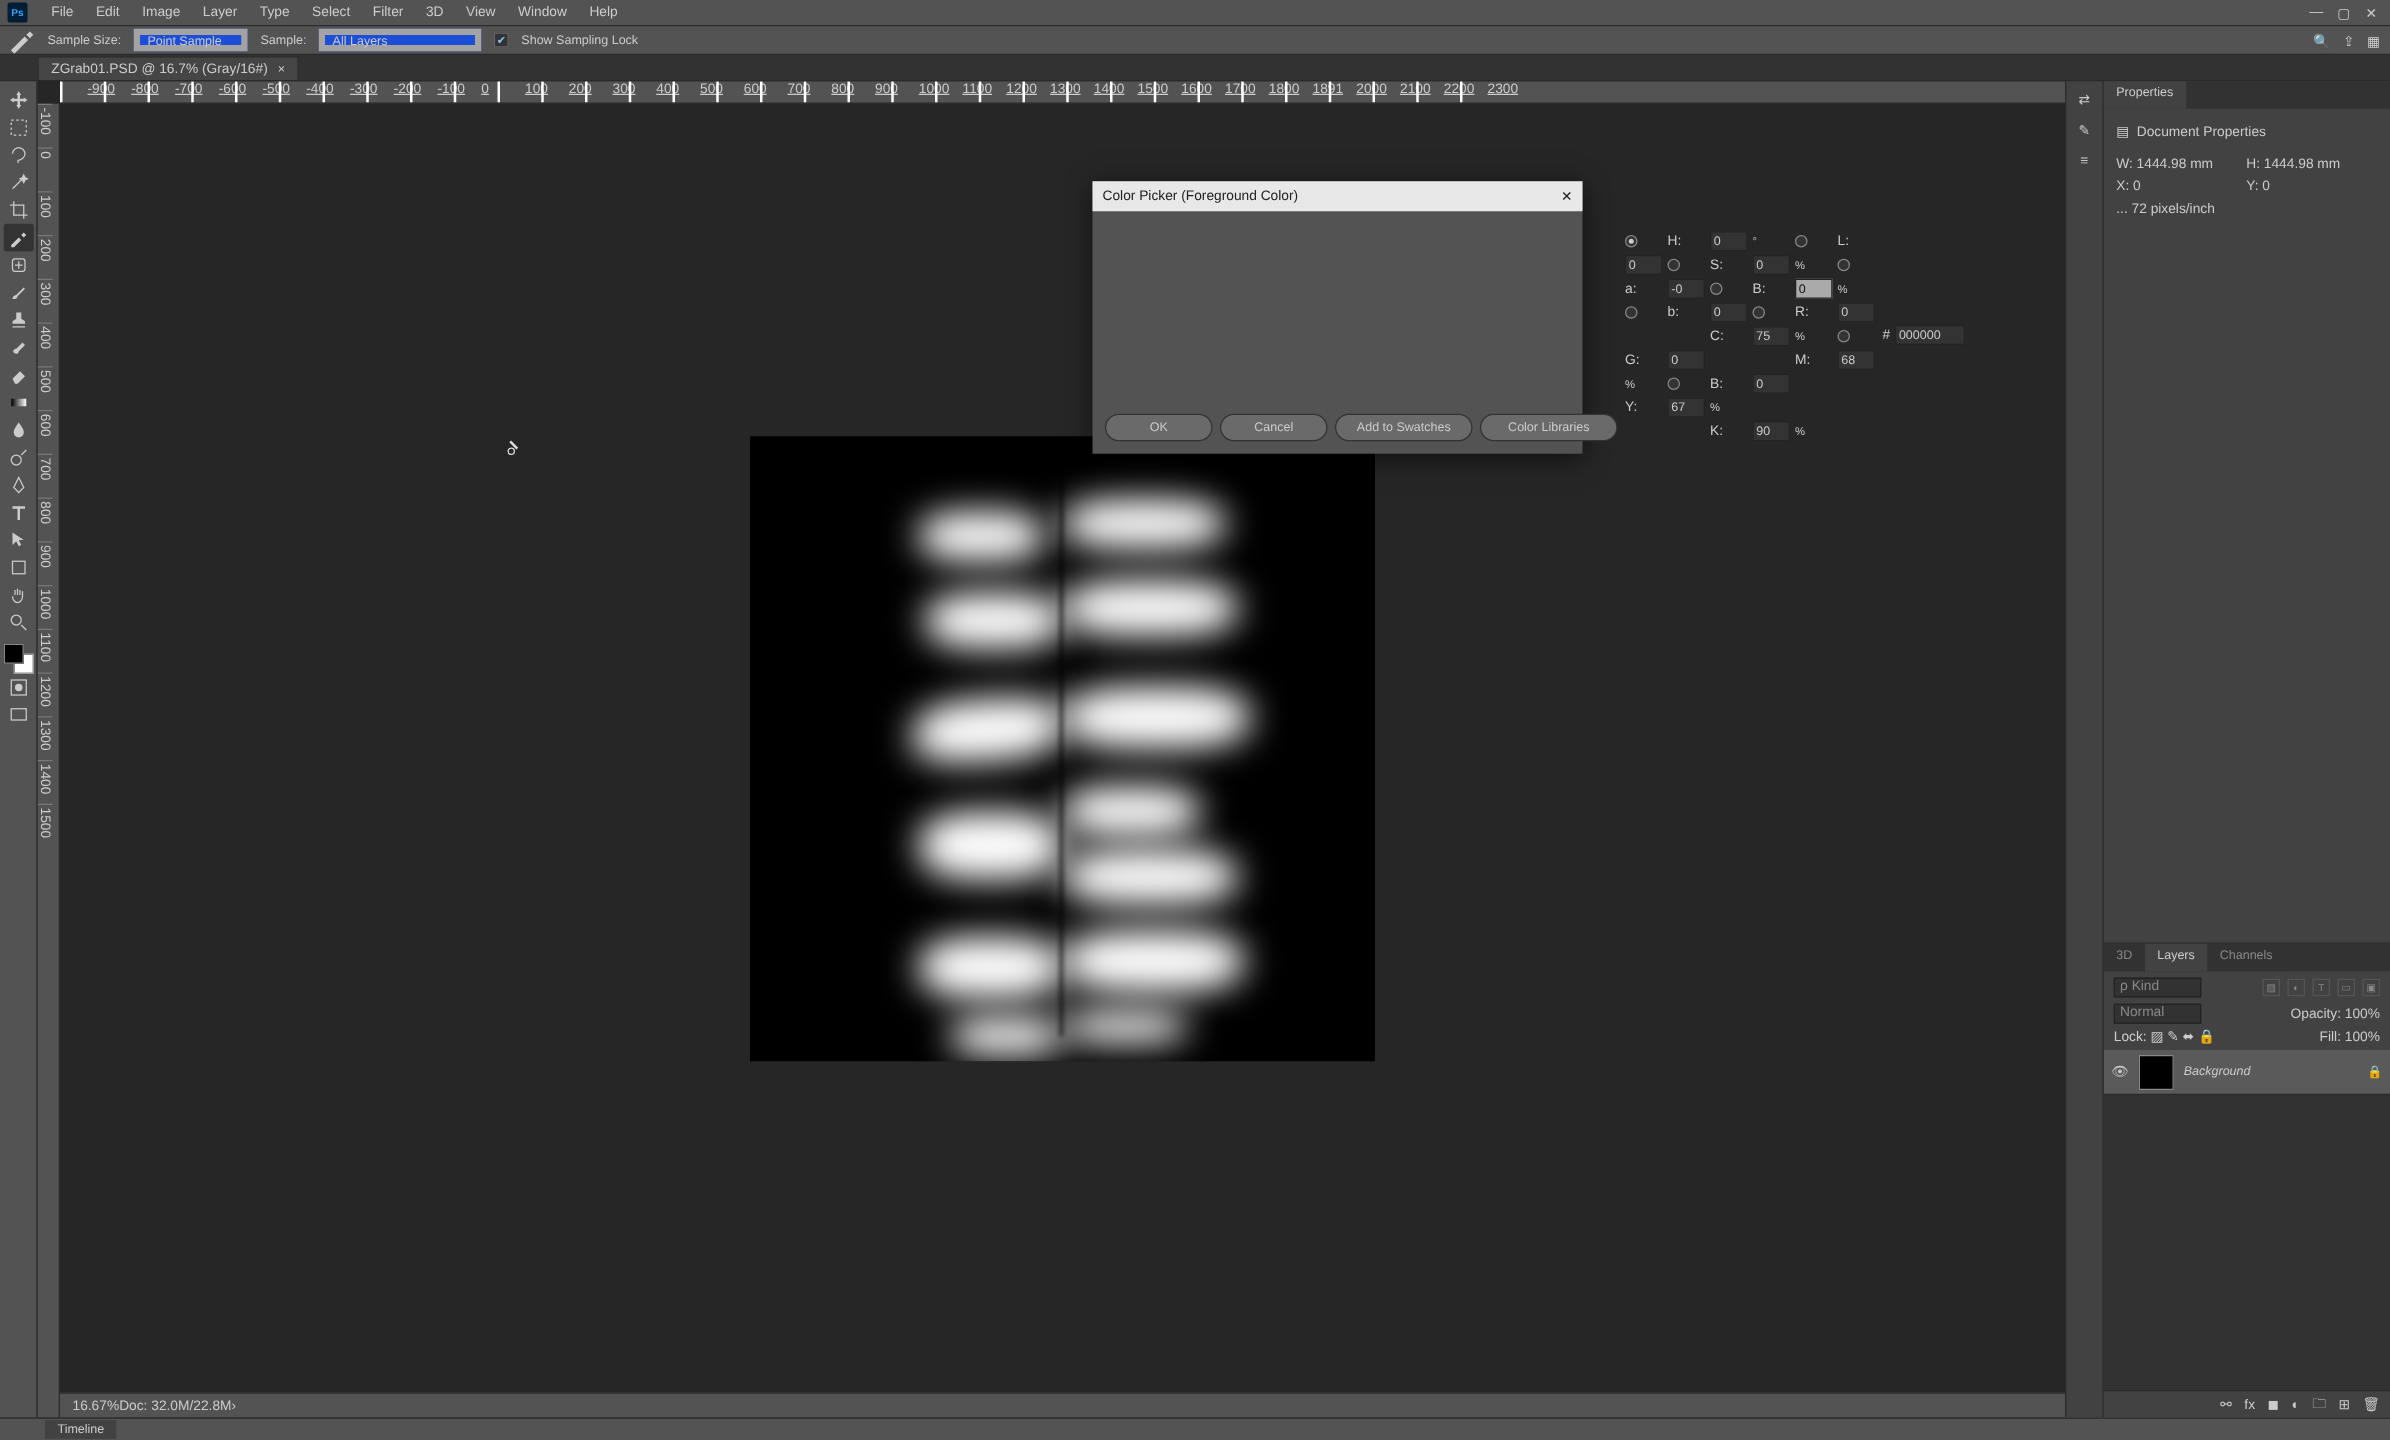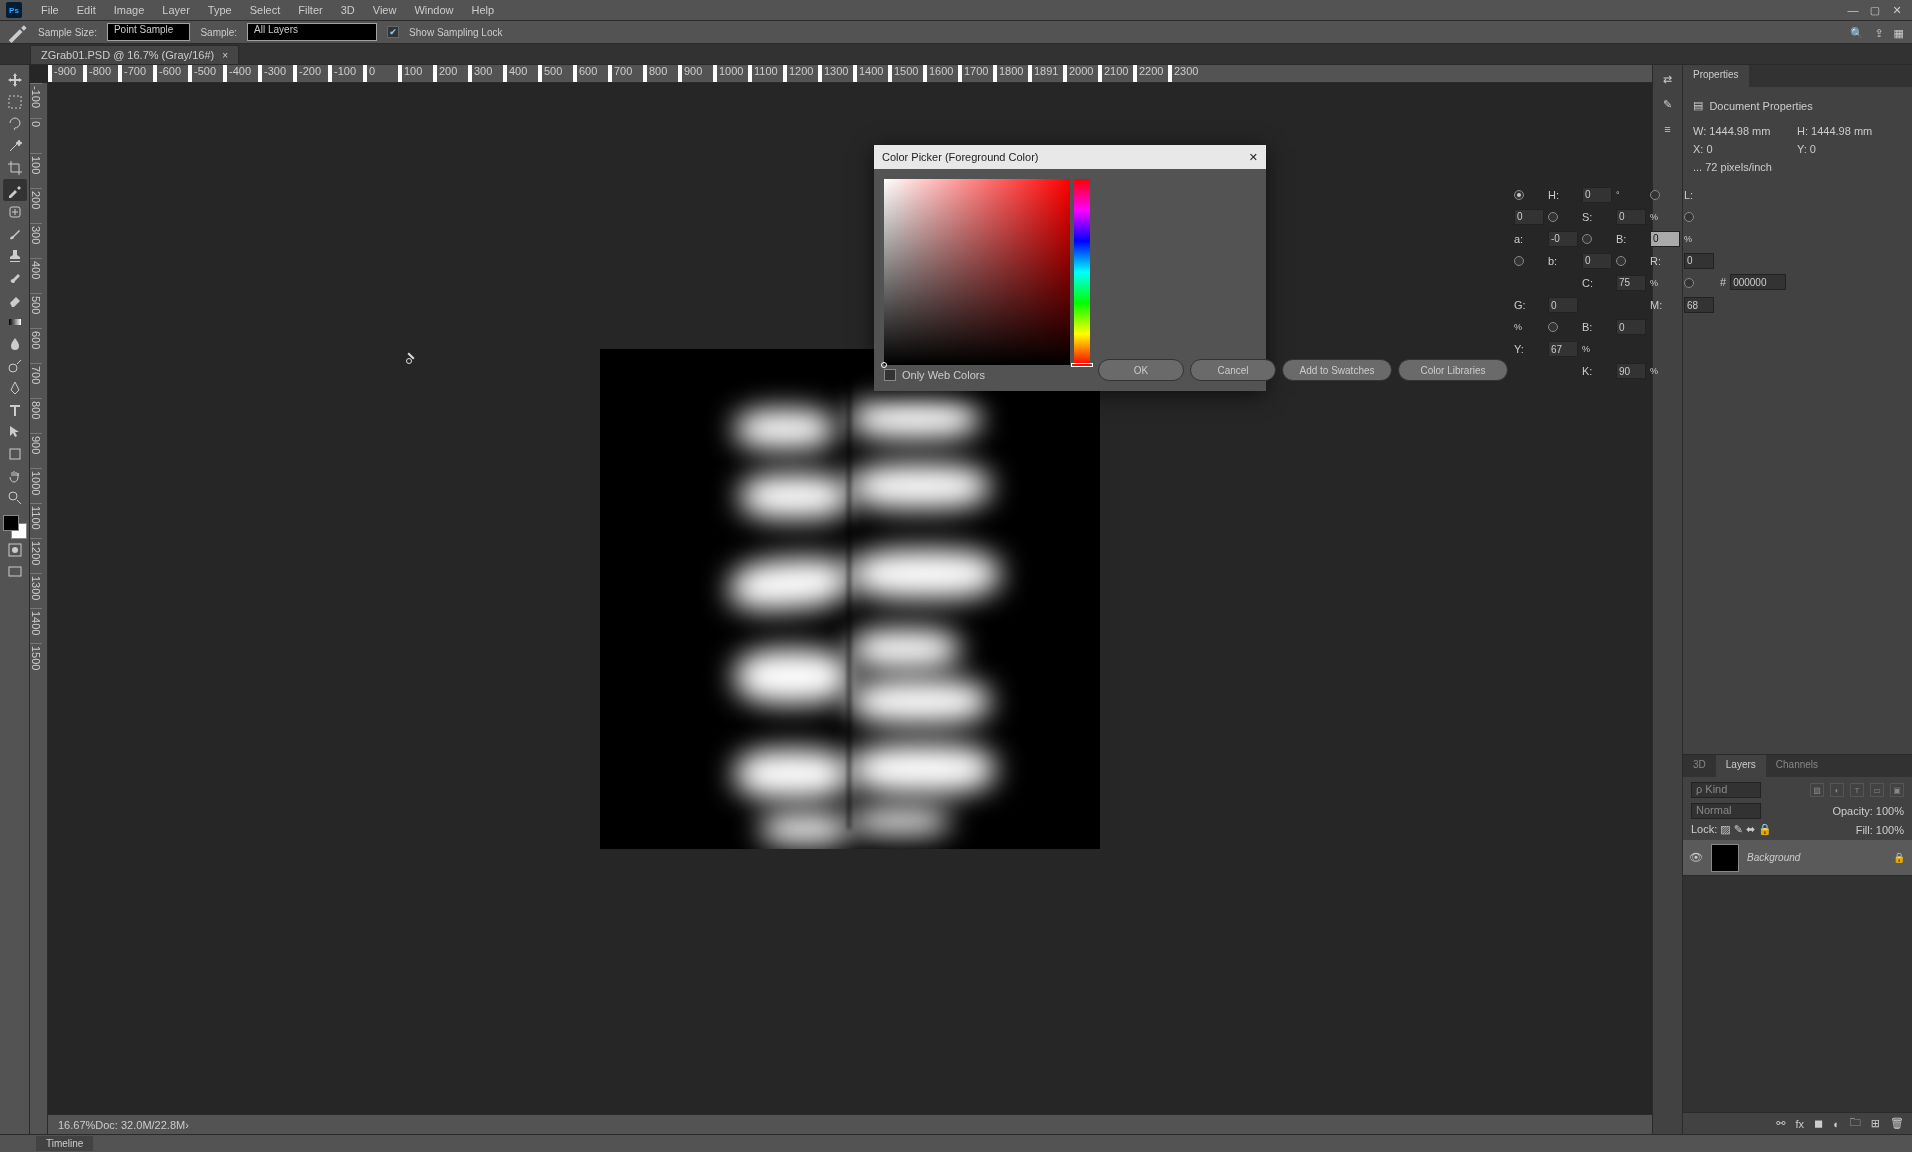--- a/index.html
+++ b/index.html
@@ -5,38 +5,38 @@
 * { margin: 0; padding: 0; box-sizing: border-box; font-family: 'Segoe UI', Tahoma, sans-serif; font-size: 11px; color: #ccc; user-select: none; }
 body { background: #323232; width: 1912px; height: 1152px; overflow: hidden; position: relative; }
 .menubar { height: 20px; background: #535353; display: flex; align-items: center; padding-left: 32px; position: relative; }
 .menubar .ps-icon { position: absolute; left: 6px; top: 2px; width: 16px; height: 16px; background: #001e36; border-radius: 2px; display: flex; align-items: center; justify-content: center; font-size: 8px; color: #31a8ff; font-weight: bold; }
 .menubar .item { padding: 0 9px; cursor: pointer; }
 .win-controls { position: absolute; right: 4px; top: 0; display: flex; }
 .win-controls span { width: 22px; height: 20px; display: flex; align-items: center; justify-content: center; cursor: pointer; }
 .optbar { height: 24px; background: #535353; border-top: 1px solid #2a2a2a; border-bottom: 1px solid #2a2a2a; display: flex; align-items: center; padding: 0 6px; gap: 10px; position: relative; }
 .optbar .toolslot { width: 22px; height: 18px; display: flex; align-items: center; justify-content: center; }
 .optbar label { font-size: 10px; color: #ccc; }
-.optbar .combo { background: #000000; border: 1px solid #a3a3a3; height: 18px; padding: 0 16px 0 6px; font-size: 10px; position: relative; }
+.optbar .combo { background: #1d4ed8; border: 5px solid #a3a3a3; height: 18px; padding: 0 16px 0 6px; font-size: 10px; position: relative; }
 .optbar .check { width: 12px; height: 12px; background: #333; border: 1px solid #666; display: inline-flex; align-items: center; justify-content: center; font-size: 9px; color: #8cf; }
 .optbar-right { position: absolute; right: 8px; top: 0; height: 24px; display: flex; align-items: center; gap: 10px; }
 .optbar-right span { cursor: pointer; }
 .tabstrip { height: 21px; background: #323232; border-bottom: 1px solid #2a2a2a; display: flex; align-items: end; padding-left: 30px; }
 .doctab { background: #454545; border: 1px solid #2a2a2a; border-bottom: none; padding: 3px 10px; display: flex; align-items: center; gap: 8px; font-size: 10px; }
 .doctab .close { cursor: pointer; font-size: 10px; }
 .workarea { position: absolute; top: 65px; left: 0; right: 0; bottom: 18px; display: flex; }
 .toolbar { width: 30px; background: #535353; border-right: 1px solid #2a2a2a; display: flex; flex-direction: column; align-items: center; padding-top: 4px; gap: 0; }
 .tool { width: 24px; height: 22px; display: flex; align-items: center; justify-content: center; cursor: pointer; border-radius: 2px; }
 .tool.active { background: #333; }
 .tool svg { width: 16px; height: 16px; }
 .swatches { margin-top: 6px; width: 24px; height: 24px; position: relative; }
 .swatch-fg { position: absolute; top: 0; left: 0; width: 16px; height: 16px; background: #000; border: 1px solid #888; }
 .swatch-bg { position: absolute; bottom: 0; right: 0; width: 16px; height: 16px; background: #fff; border: 1px solid #888; }
 .canvas-wrap { flex: 1; background: #262626; position: relative; overflow: hidden; }
 .hruler { position: absolute; top: 0; left: 18px; right: 0; height: 18px; background: #535353; border-bottom: 1px solid #2a2a2a; display: flex; font-size: 8px; color: #999; overflow: hidden; }
-.hruler span { width: 35px; text-align: left; padding-left: 2px; border-left: 4px solid #ffffff; }
+.hruler span { width: 35px; text-align: left; padding-left: 20px; border-left: 2px solid #ffffff; text-decoration: underline; }
 .vruler { position: absolute; top: 18px; left: 0; width: 18px; bottom: 0; background: #535353; border-right: 1px solid #2a2a2a; font-size: 8px; color: #999; }
 .vruler span { display: block; height: 35px; writing-mode: vertical-rl; text-align: left; border-top: 1px solid #777; padding-top: 2px; }
 .canvas { position: absolute; top: 18px; left: 18px; right: 0; bottom: 20px; background: #262626; display: flex; align-items: center; justify-content: center; }
 .artboard { width: 500px; height: 500px; background: #000; position: relative; overflow: hidden; }
 .blob { position: absolute; background: #fff; filter: blur(14px); border-radius: 40%; }
 .statusbar { position: absolute; bottom: 0; left: 18px; right: 0; height: 20px; background: #535353; border-top: 1px solid #2a2a2a; display: flex; align-items: center; padding: 0 10px; font-size: 10px; }
 .right-dock { width: 30px; background: #424242; border-left: 1px solid #2a2a2a; display: flex; flex-direction: column; align-items: center; padding-top: 8px; gap: 12px; }
 .right-dock span { cursor: pointer; }
 .panels { width: 230px; background: #424242; border-left: 1px solid #2a2a2a; display: flex; flex-direction: column; }
 .panel-tabs { height: 22px; background: #323232; display: flex; }
@@ -431,34 +431,20 @@
 <div class="timeline-footer">
   <div class="tl-tab">Timeline</div>
 </div>
 
 <div class="picker">
   <div class="picker-title">
     <span>Color Picker (Foreground Color)</span>
     <span class="x">✕</span>
   </div>
   <div class="picker-body">
-    <div class="picker-left">
-      <div style="display:flex;gap:4px">
-        <div class="sat-box">
-          <div class="sat-cursor"></div>
-        </div>
-        <div class="hue">
-          <div class="hue-cursor"></div>
-        </div>
-      </div>
-      <div class="web-colors">
-        <span class="cb"></span>
-        <span>Only Web Colors</span>
-      </div>
-    </div>
     <div class="picker-right">
       <div class="picker-btn">OK</div>
       <div class="picker-btn">Cancel</div>
       <div class="picker-btn" style="width:110px">Add to Swatches</div>
       <div class="picker-btn" style="width:110px">Color Libraries</div>
       <div class="color-grid">
         <span class="rad on"></span>
           <span>H:</span>
           <input value="0" style="">
           <span class="u">°</span>

